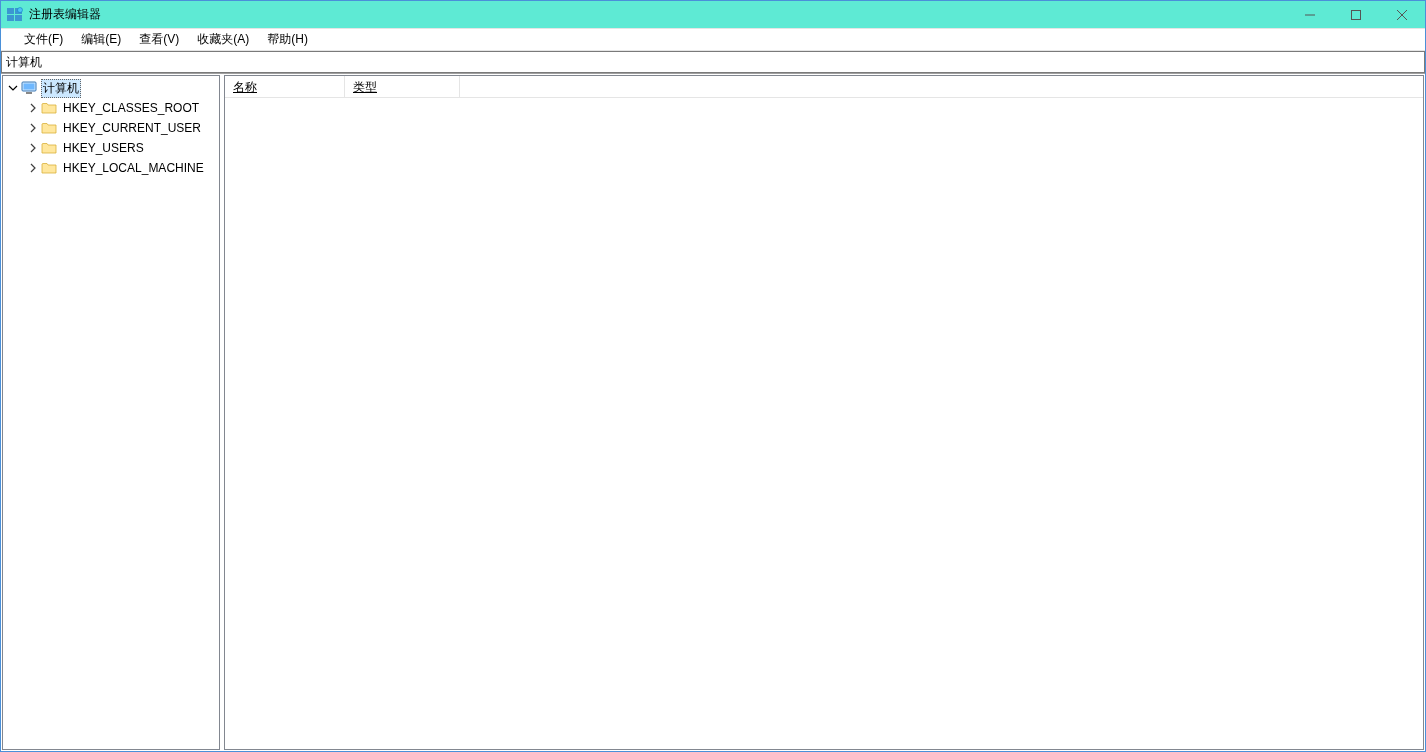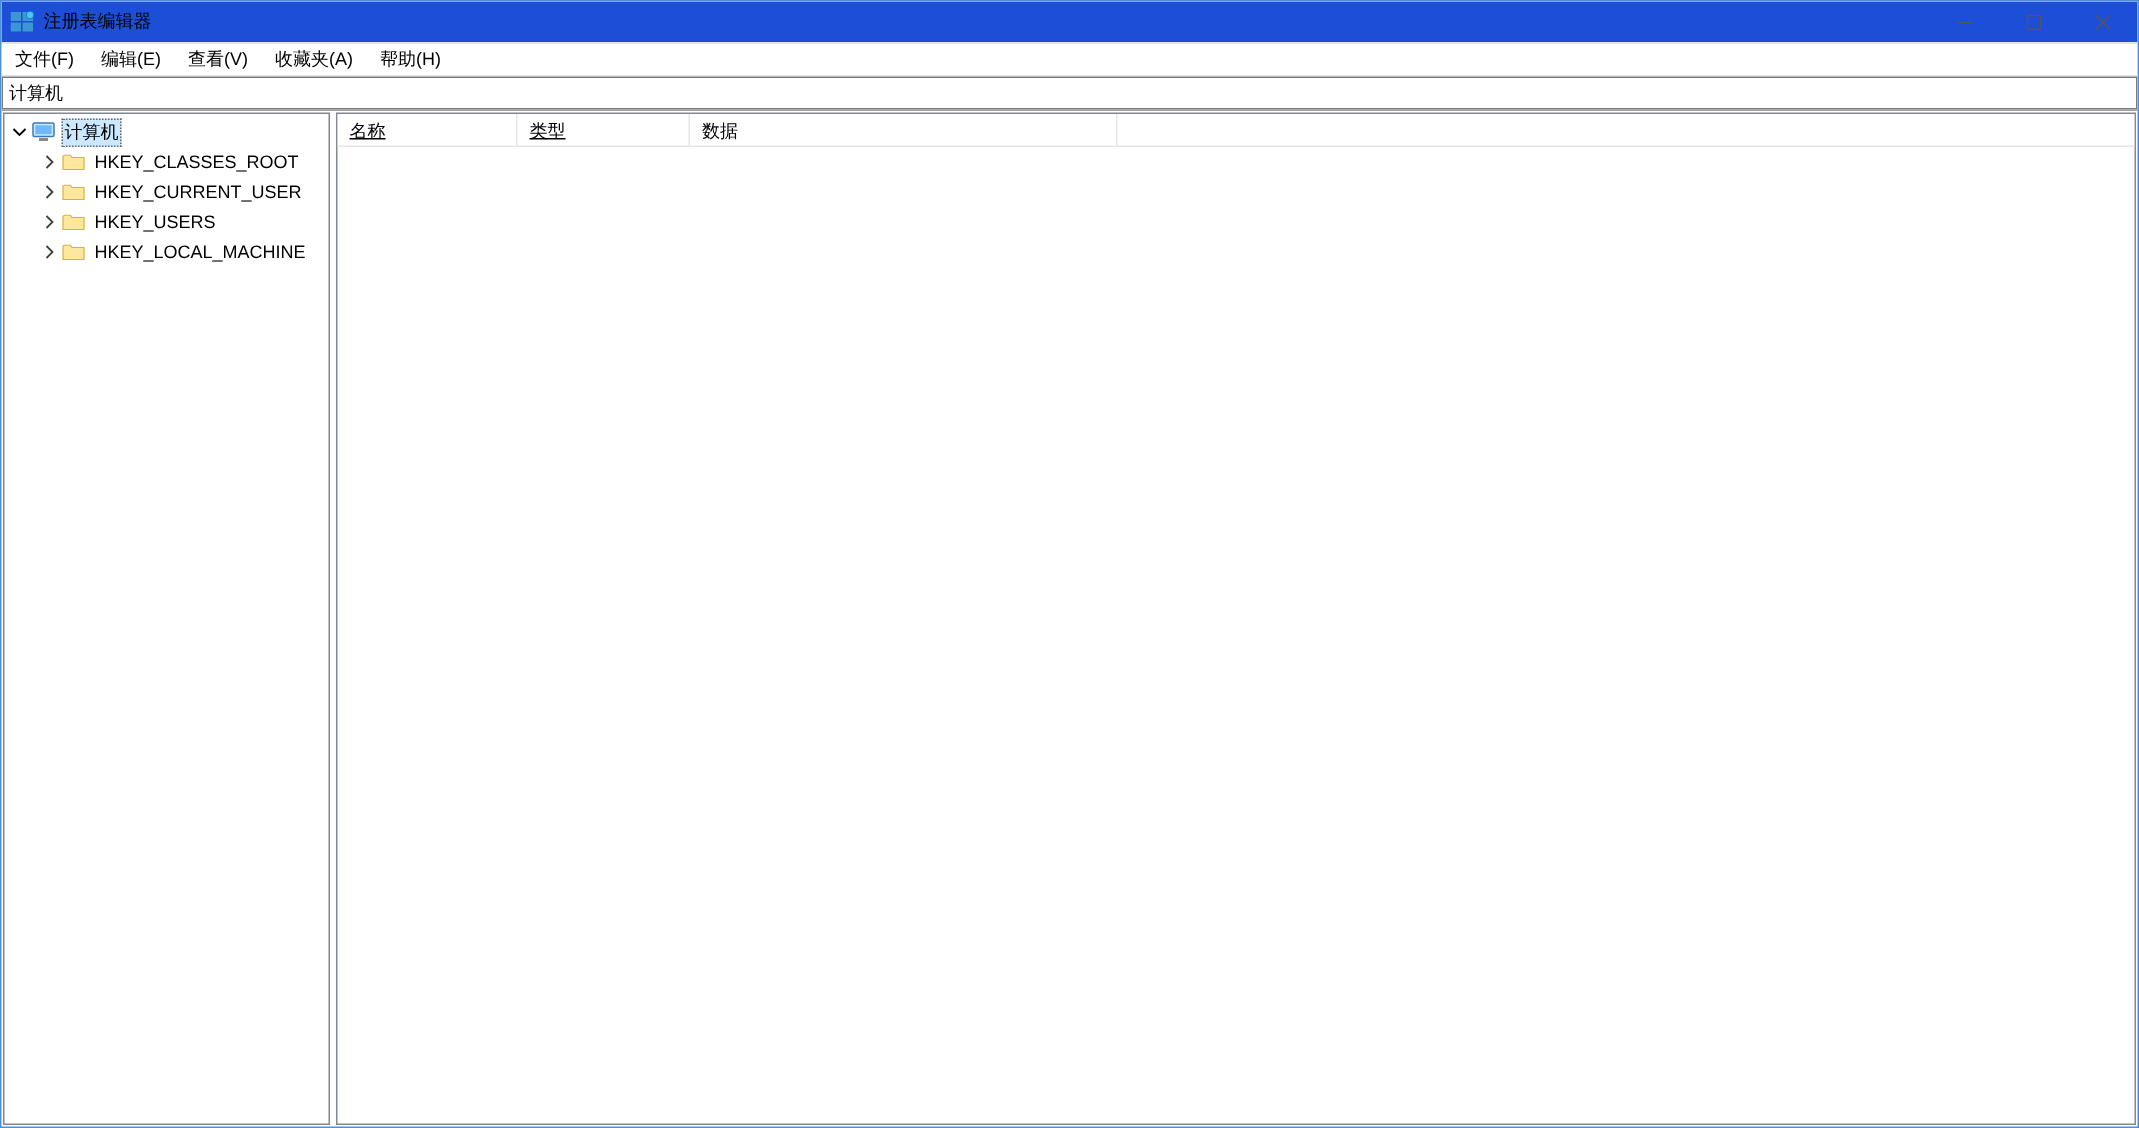--- a/index.html
+++ b/index.html
@@ -10,21 +10,21 @@
     width: 1426px;
     height: 752px;
     overflow: hidden;
     border: 1px solid #4a90d9;
     display: flex;
     flex-direction: column;
   }
   
   .titlebar {
     height: 28px;
-    background: #1d4ed8;
+    background: #5eead4;
     display: flex;
     align-items: center;
     justify-content: space-between;
     border-bottom: 1px solid #e5e5e5;
   }
   .titlebar-left {
     display: flex;
     align-items: center;
     padding-left: 6px;
   }
@@ -49,21 +49,21 @@
     justify-content: center;
     color: #555;
   }
   .win-btn svg { width: 10px; height: 10px; }
 
   
   .menubar {
     height: 22px;
     display: flex;
     align-items: flex-end;
-    padding-left: 0;
+    padding-left: 14px;
     border-bottom: 1px solid #e5e5e5;
     background: #fff;
   }
   .menu-item {
     padding: 2px 9px;
     font-size: 12px;
     color: #000;
     cursor: default;
   }
 
@@ -287,17 +287,16 @@
     </div>
 
   </div>
 
   <div class="splitter"></div>
 
   <div class="list-pane">
     <div class="list-header">
       <div class="col-header col-name">名称</div>
       <div class="col-header col-type">类型</div>
-      <div class="col-header col-data">数据</div>
     </div>
     <div class="list-body"></div>
   </div>
 </div>
 
 </body></html>

